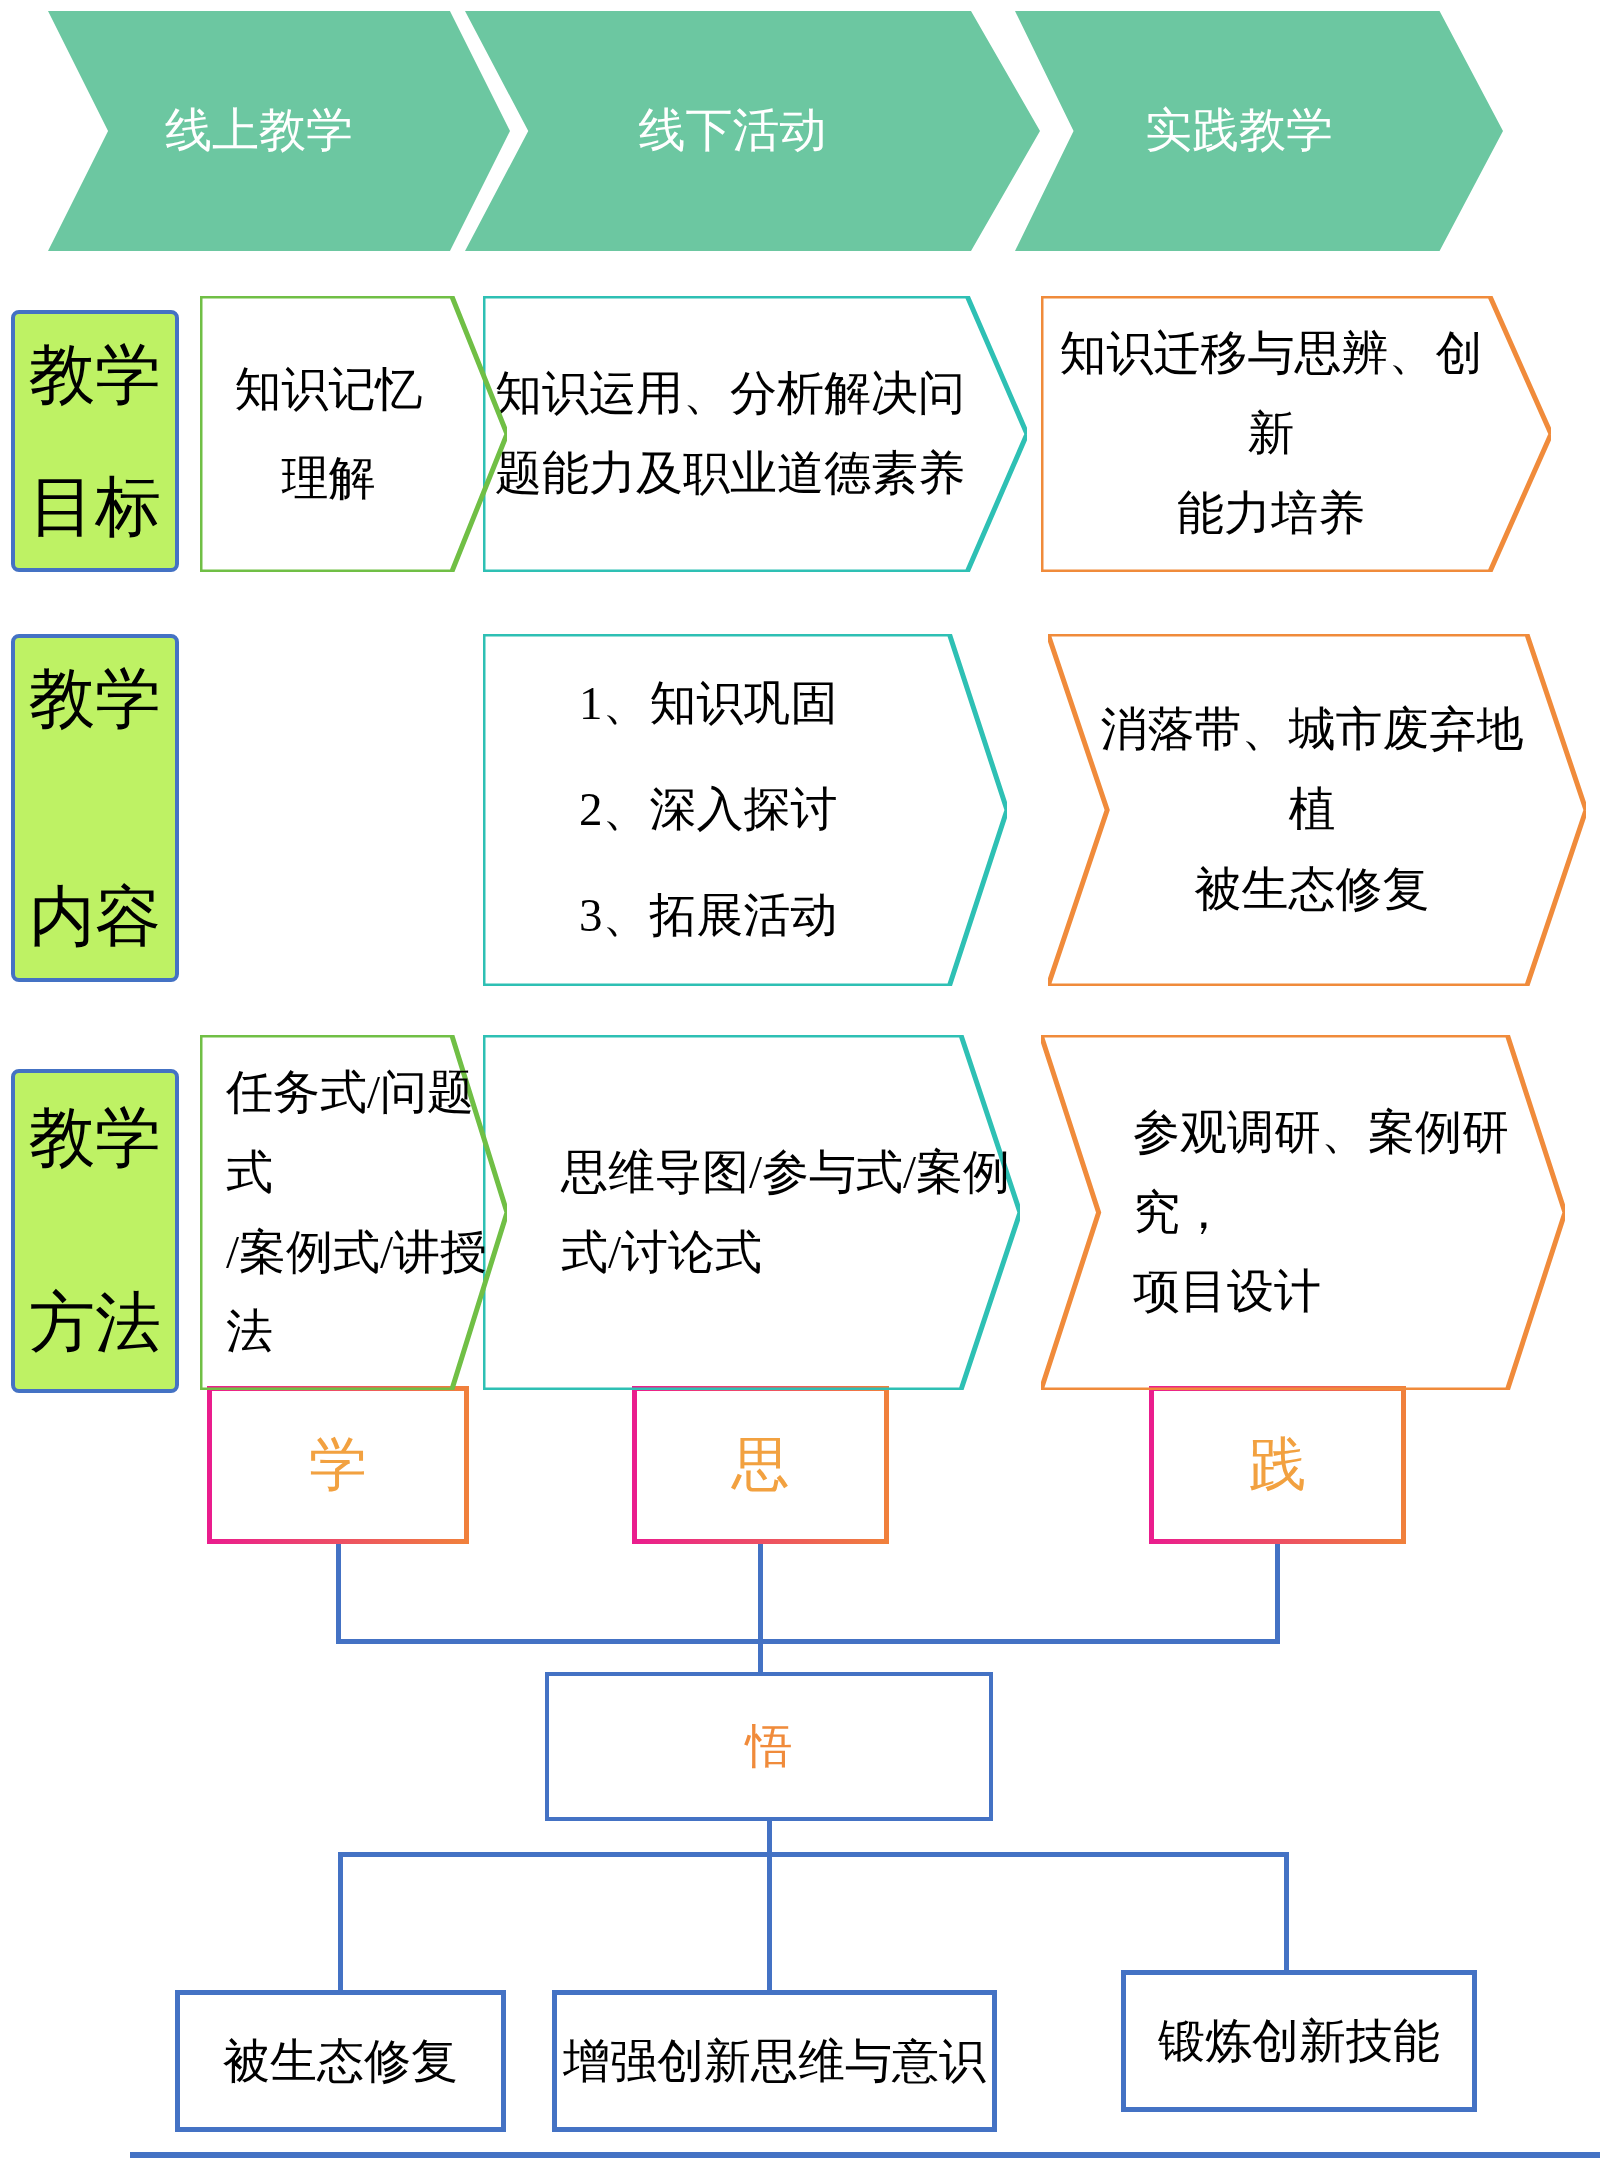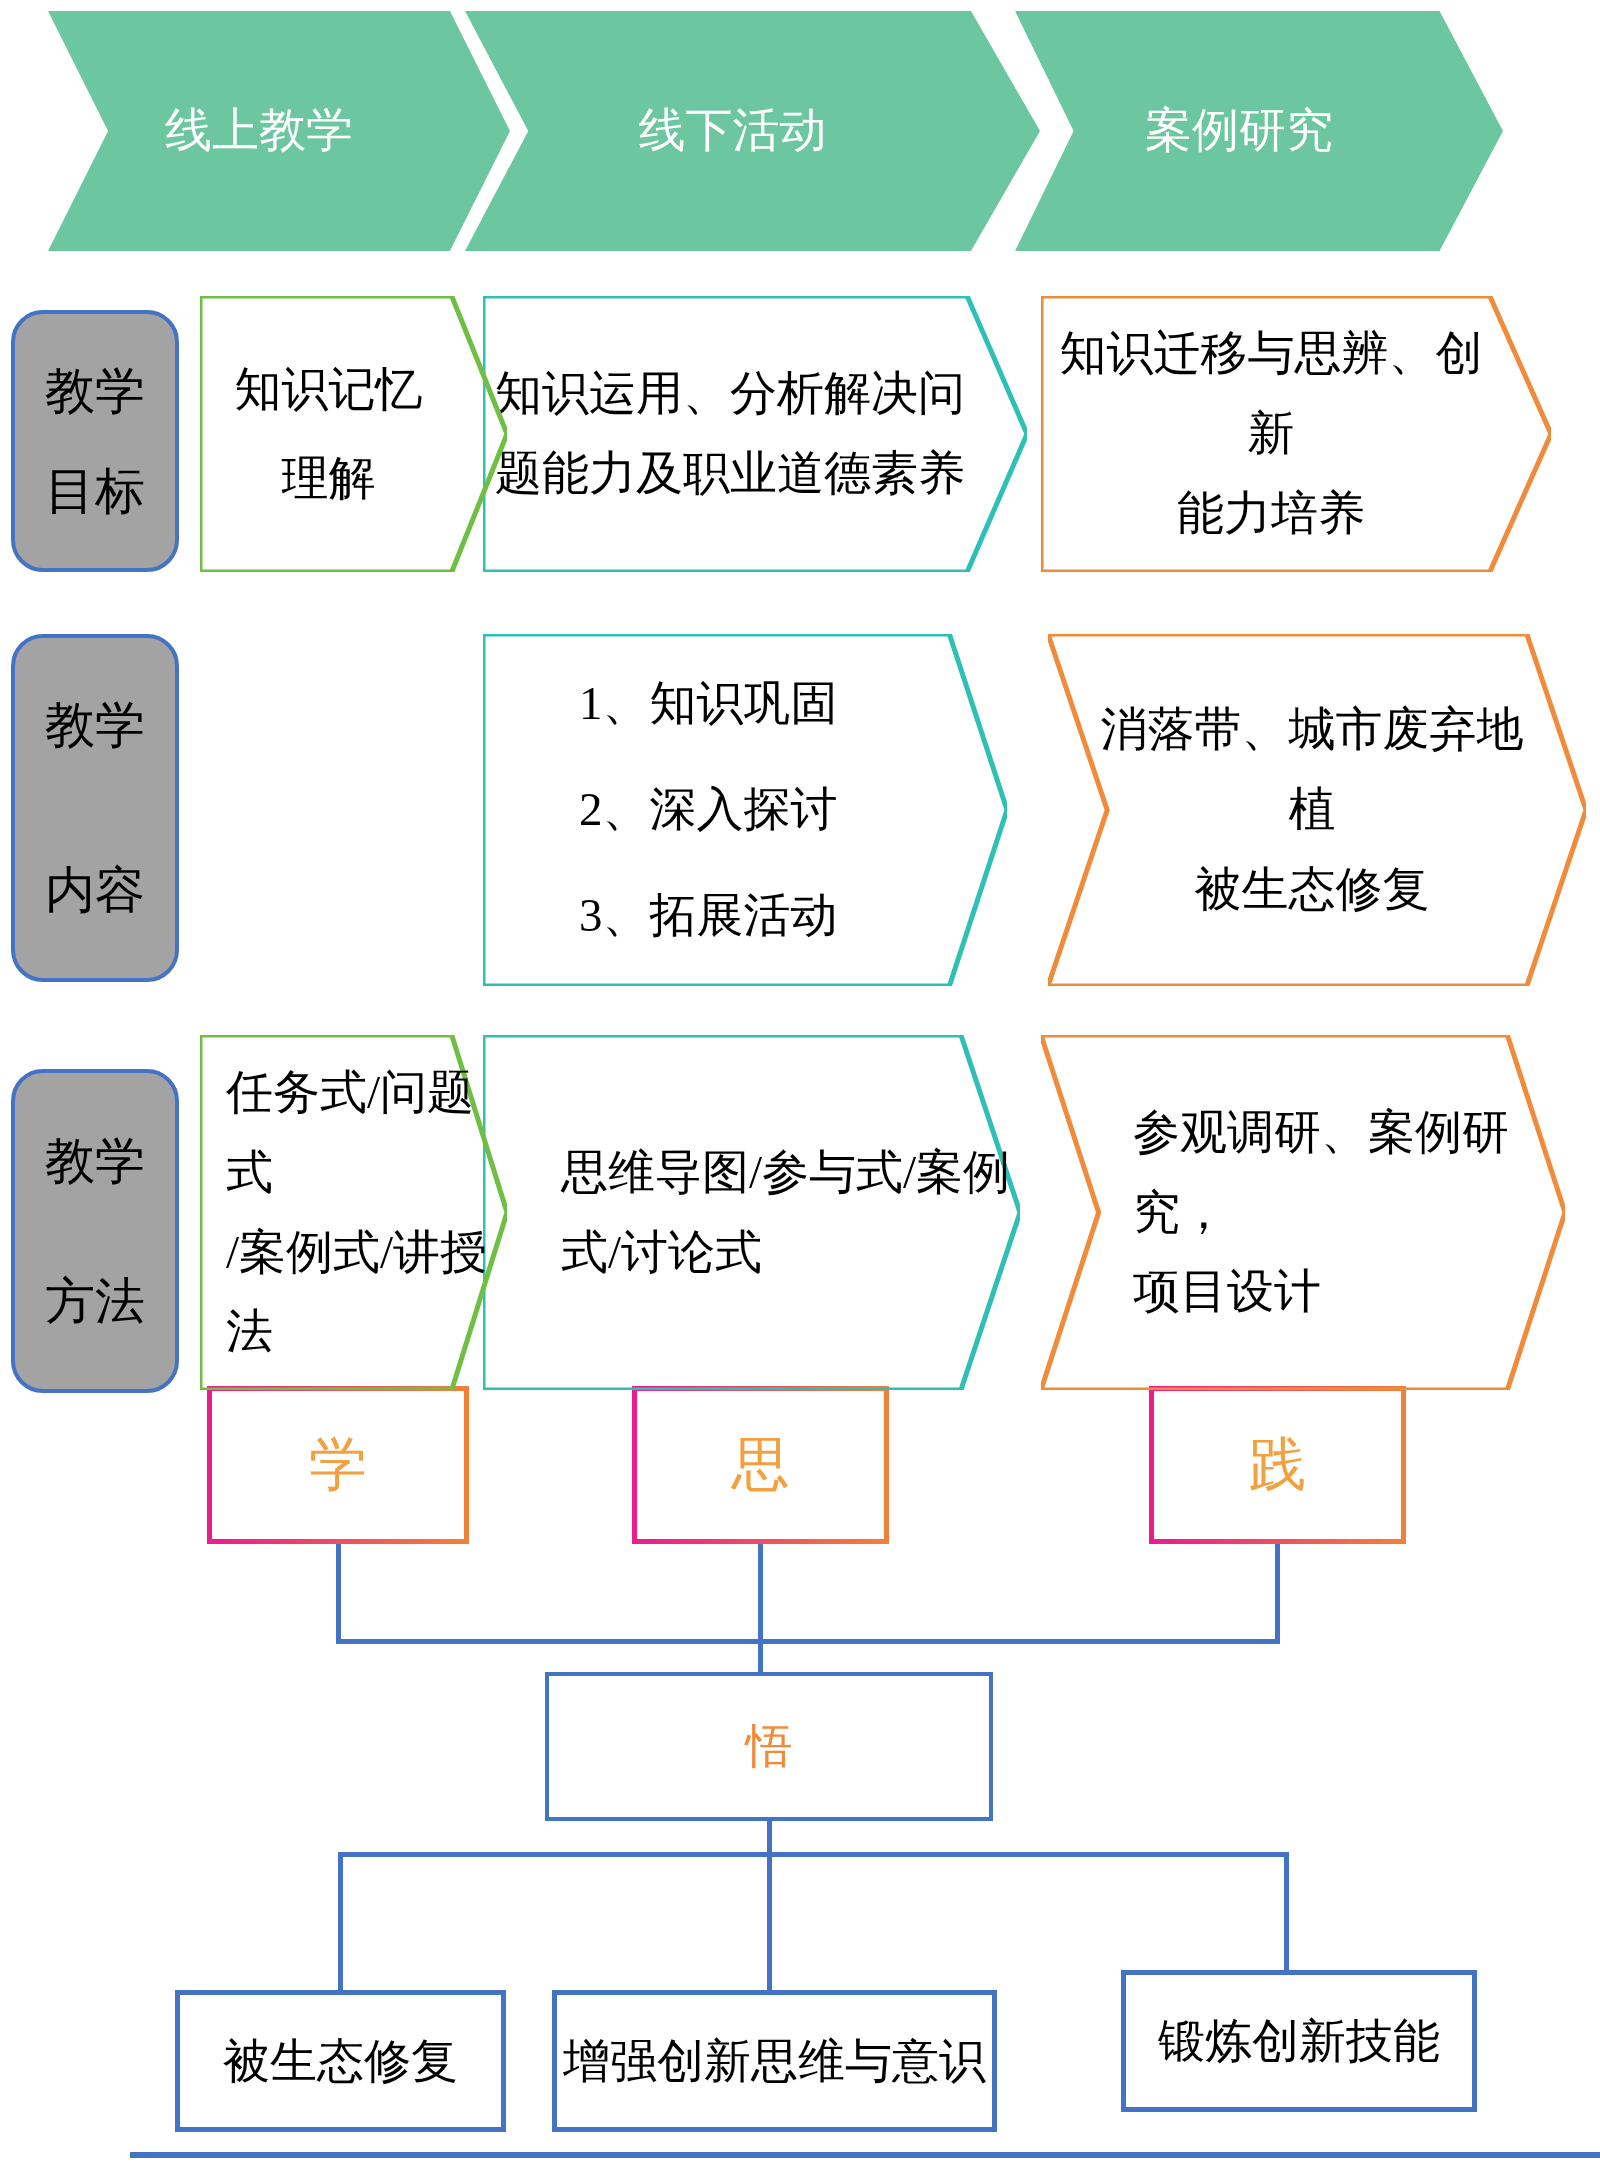--- a/index.html
+++ b/index.html
@@ -12,23 +12,23 @@
     position:relative; z-index:2; width:100%; height:100%;
     display:flex; align-items:center; justify-content:center;
     text-align:center; white-space:pre-line;
     font-size:47px; line-height:1.7;
   }
   .banner-text { color:#ffffff; font-size:47px; padding-right:40px; }
   .tip-pad { padding-right:50px; }
   .ta-left { justify-content:flex-start; text-align:left; }
   .spread { line-height:2.25; }
   .label-box {
-    border:4px solid #4472c4; border-radius:32px; background:#a3a3a3;
+    border:4px solid #4472c4; border-radius:8px; background:#bef264;
     display:flex; align-items:center; justify-content:center;
-    text-align:center; white-space:pre-line; font-size:50px;
+    text-align:center; white-space:pre-line; font-size:66px;
   }
   .lh-a { line-height:2.0; }
   .lh-b { line-height:3.3; }
   .lh-c { line-height:2.8; }
   .keyword-box {
     border:5px solid; border-image:linear-gradient(90deg,#ea1d8d,#f0803c) 1;
     background:#fff; display:flex; align-items:center; justify-content:center;
     font-size:58px; color:#f2a140;
   }
   .plain-box {
@@ -54,21 +54,21 @@
   <div class="abs" style="left:465px;top:11px;width:575px;height:240px;z-index:1">
     <svg class="shape-svg" viewBox="0 0 100 100" preserveAspectRatio="none">
       <polygon points="0,0 88,0 100,50 88,100 0,100 11,50" fill="#6cc7a1"></polygon>
     </svg>
     <div class="fill-text banner-text">线下活动</div>
   </div>
   <div class="abs" style="left:1015px;top:11px;width:488px;height:240px;z-index:1">
     <svg class="shape-svg" viewBox="0 0 100 100" preserveAspectRatio="none">
       <polygon points="0,0 87,0 100,50 87,100 0,100 12,50" fill="#6cc7a1"></polygon>
     </svg>
-    <div class="fill-text banner-text">案例研究</div>
+    <div class="fill-text banner-text">实践教学</div>
   </div>
 
   <div class="abs label-box lh-a" style="left:11px;top:310px;width:168px;height:262px">教学
 目标</div>
   <div class="abs label-box lh-b" style="left:11px;top:634px;width:168px;height:348px">教学
 内容</div>
   <div class="abs label-box lh-c" style="left:11px;top:1069px;width:168px;height:324px">教学
 方法</div>
 
   <div class="abs" style="left:200px;top:296px;width:307px;height:276px;z-index:5">

